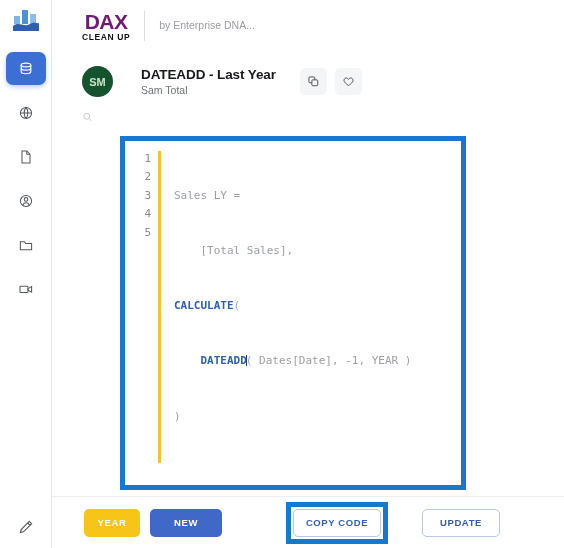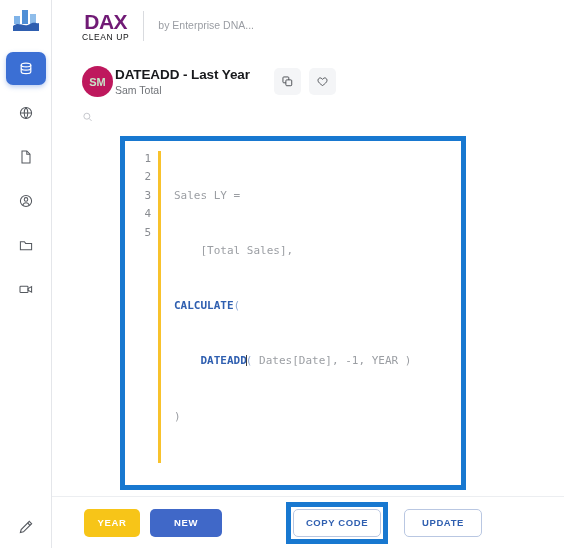--- a/index.html
+++ b/index.html
@@ -83,21 +83,21 @@
     line-height: 1;
   }
   .brand-dax {
     font-size: 21px;
     font-weight: 800;
     letter-spacing: -0.5px;
     color: #701a75;
   }
   .brand-cleanup {
     font-size: 8.5px;
-    font-weight: 400;
+    font-weight: 700;
     letter-spacing: 0.6px;
     color: #111214;
     margin-top: 1px;
   }
   .brand-sep {
     width: 1px;
     height: 30px;
     background: #d9dbdf;
     margin: 0 14px;
   }
@@ -111,27 +111,27 @@
   .title-row {
     display: flex;
     align-items: center;
     padding-left: 30px;
     margin-top: 14px;
     flex: 0 0 auto;
   }
   .avatar {
     width: 31px; height: 31px;
     border-radius: 50%;
-    background: #be185d;
+    background: #14532d;
     color: #c8e6c9;
     display: flex; align-items: center; justify-content: center;
     font-size: 11px; font-weight: 700;
     flex: 0 0 31px;
   }
-  .title-texts { margin-left: 2px; }
+  .title-texts { margin-left: 28px; }
   .snippet-title {
     font-size: 13.5px;
     font-weight: 700;
     color: #18191c;
     letter-spacing: -0.1px;
   }
   .snippet-author {
     font-size: 10.5px;
     color: #6f7277;
     margin-top: 2px;
@@ -251,21 +251,21 @@
   }
   .btn-copy { width: 88px; }
   .btn-update { width: 78px; }
   .copy-highlight {
     border: 5px solid #1878d0;
     padding: 2px;
     margin-left: 54px;
     display: flex;
     align-items: center;
   }
-  .update-wrap { margin-left: 6px; display: flex; align-items: center; }
+  .update-wrap { margin-left: 24px; display: flex; align-items: center; }
 </style>
 </head>
 <body>
 
 <div class="app">
 
   <div class="sidebar">
 
     <div class="sidebar-logo">
       <svg width="30" height="26" viewBox="0 0 30 26">

